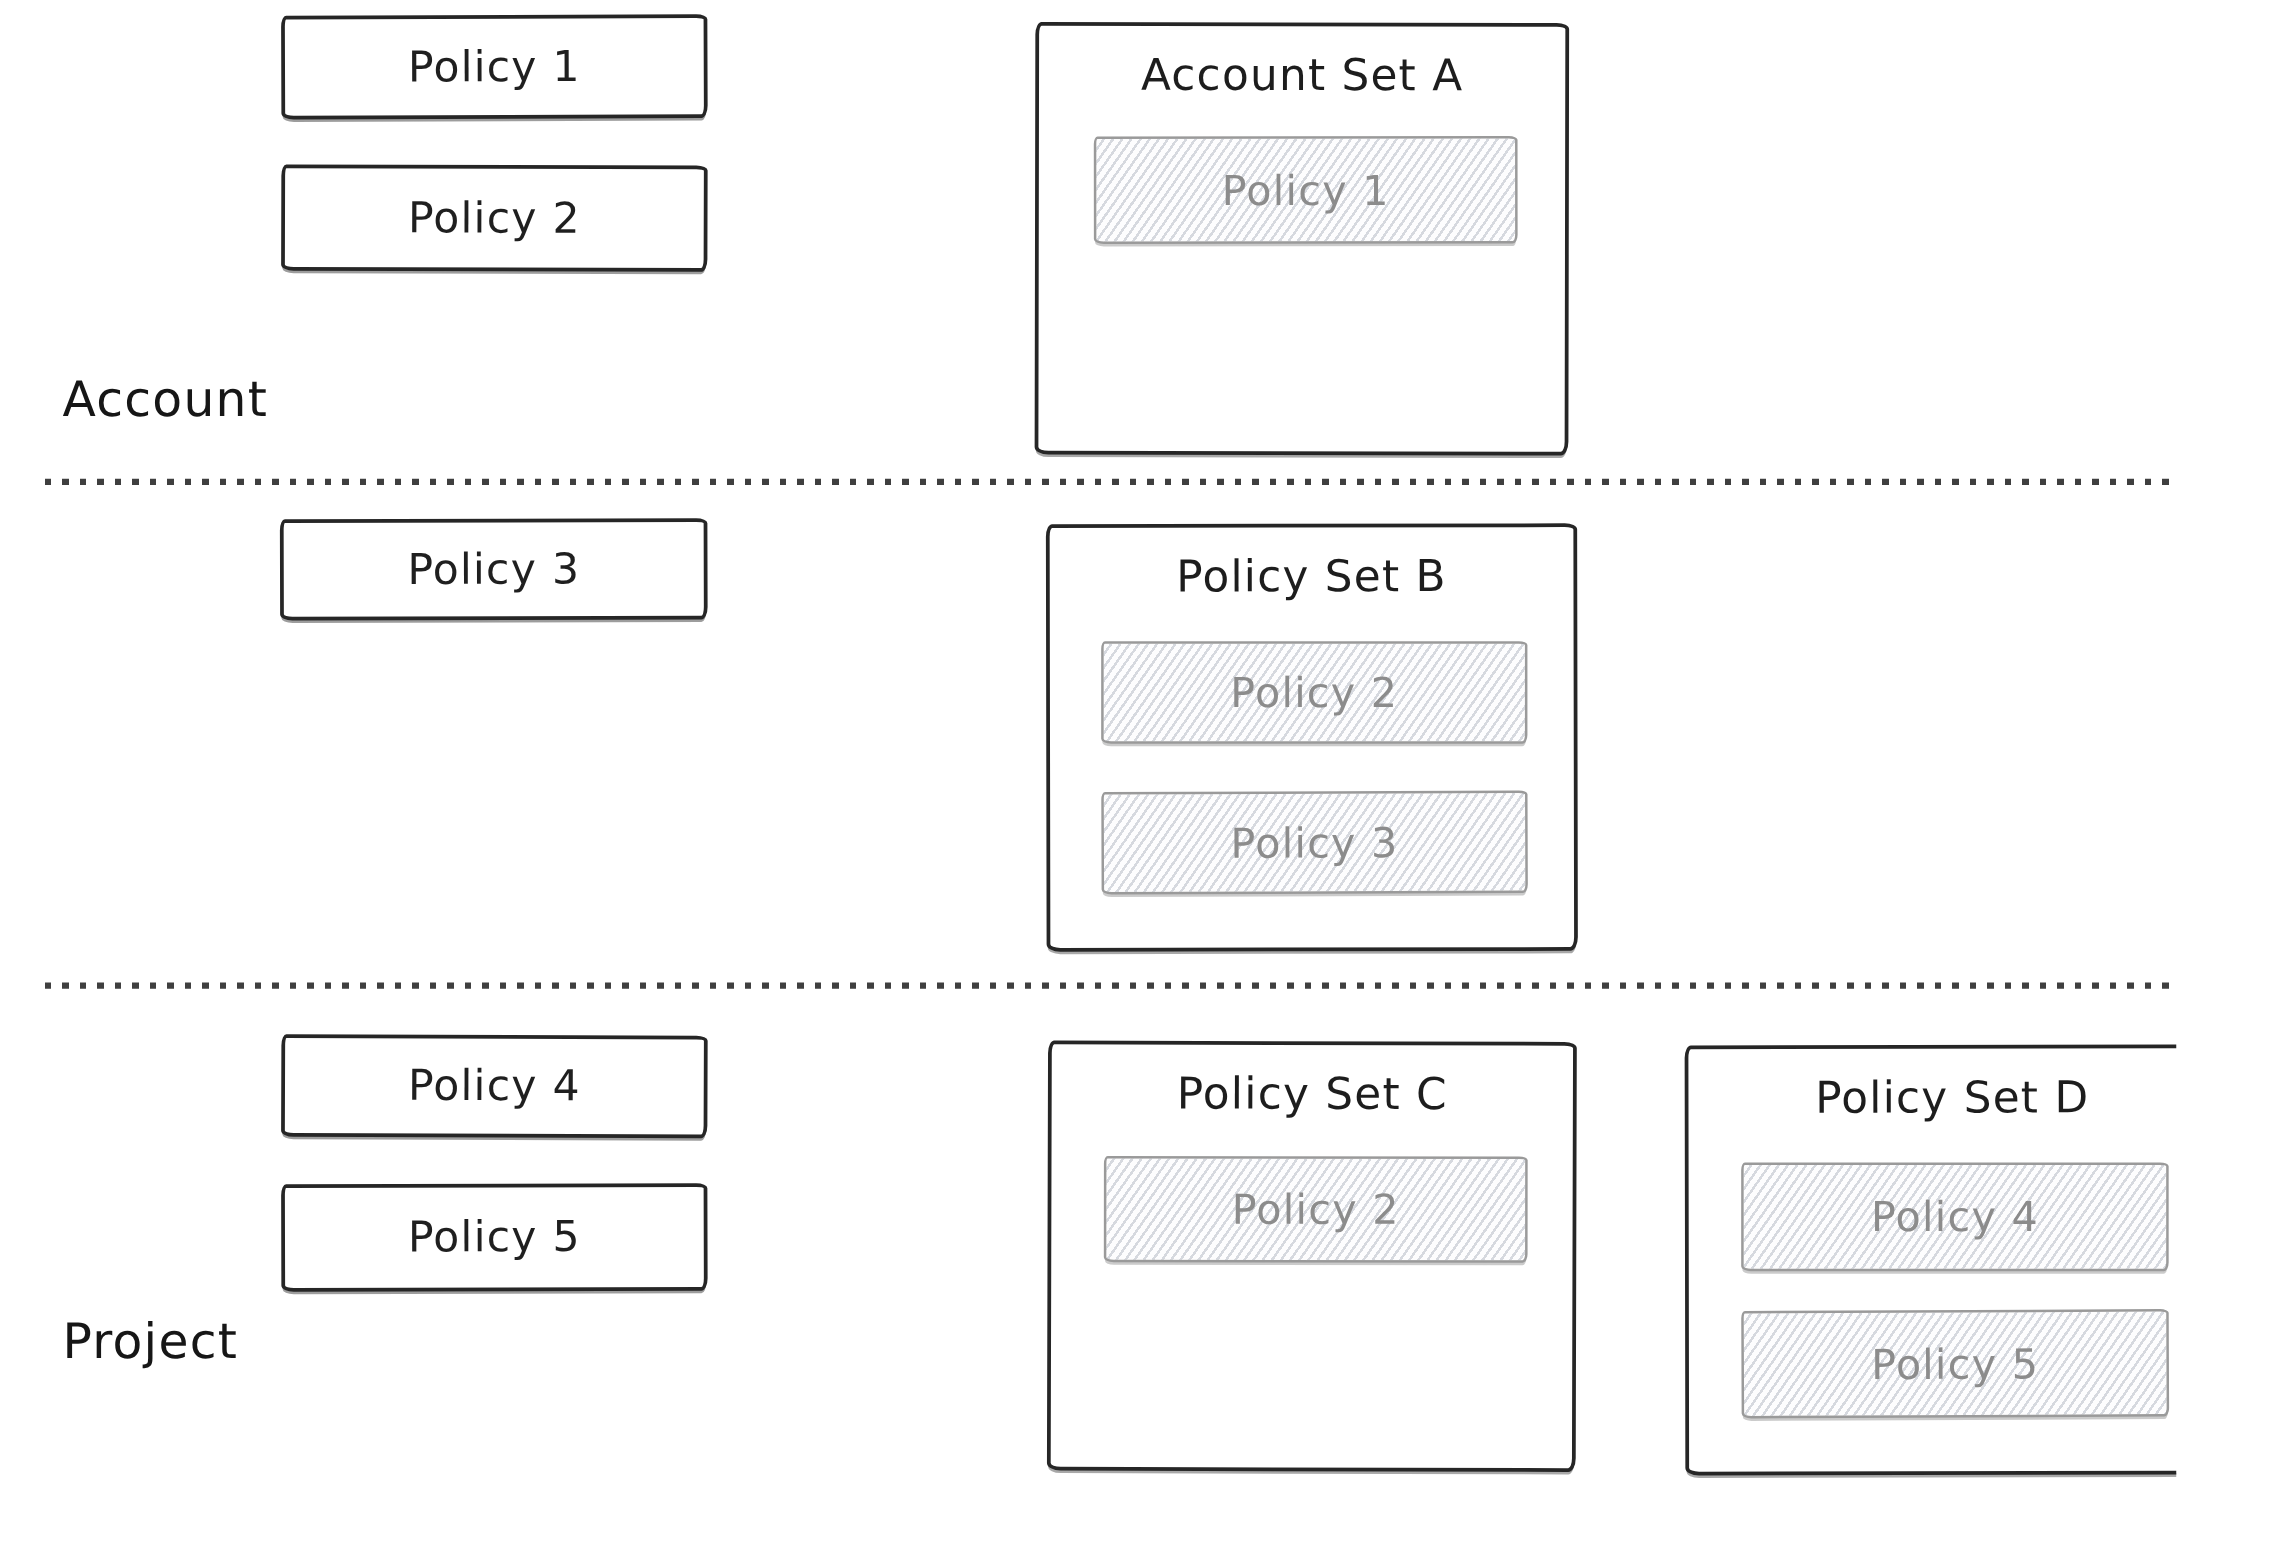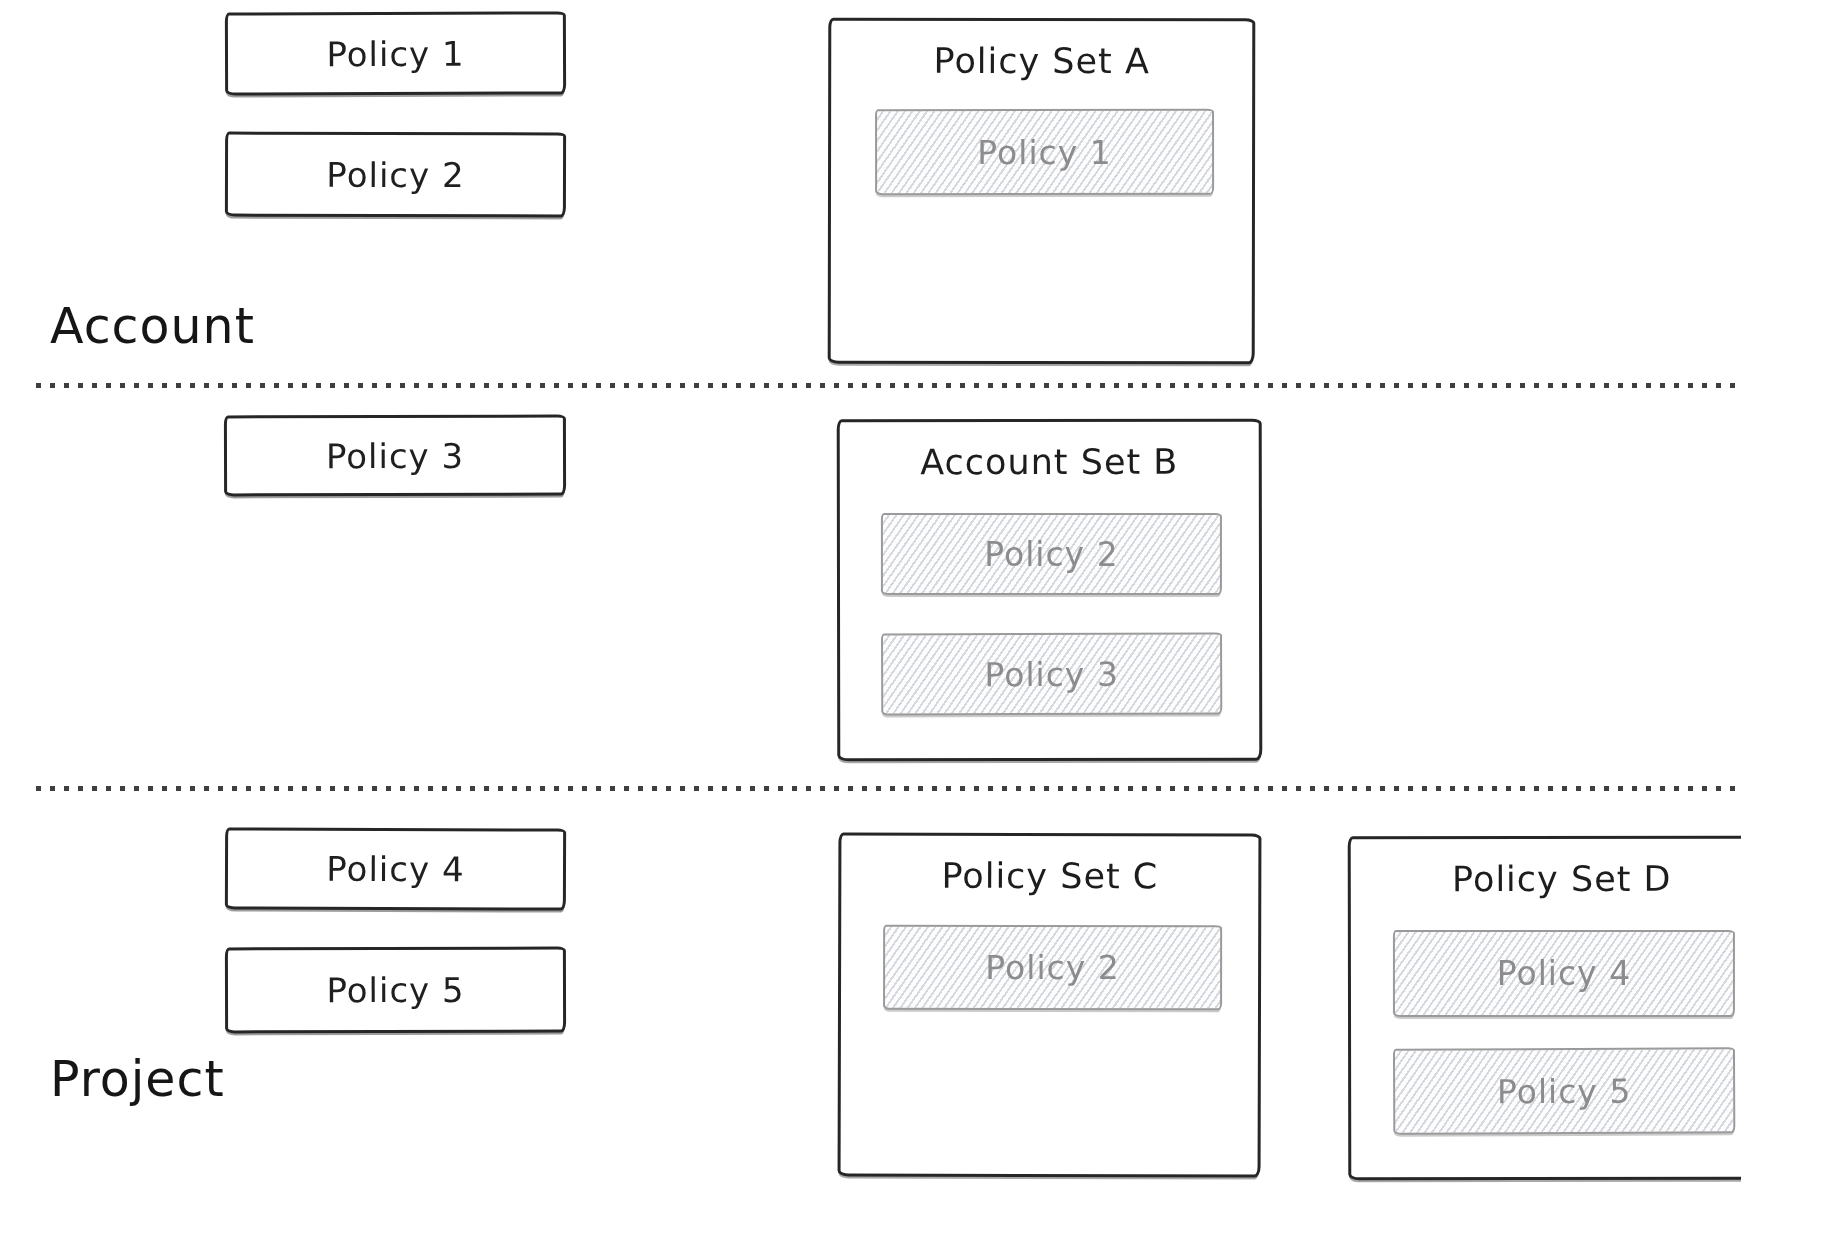--- a/index.html
+++ b/index.html
@@ -76,21 +76,21 @@
   .member span {
     font-size: 33px;
     letter-spacing: 1px;
     color: var(--member-text, #8c8c8c);
     white-space: nowrap;
   }
 
   
   .row-label {
     position: absolute;
-    font-size: 49px;
+    font-size: 39px;
     letter-spacing: 1px;
     color: #161616;
     white-space: nowrap;
   }
 
   
   .divider {
     position: absolute;
     left: 36px;
     width: calc(100% - 36px);
@@ -109,36 +109,36 @@
 
   <div class="policy" style="left:225px; top:12px; width:335px; height:77px; --tilt:-0.2deg">
     <span>Policy 1</span>
   </div>
 
   <div class="policy" style="left:225px; top:132px; width:335px; height:79px; --tilt:0.15deg">
     <span>Policy 2</span>
   </div>
 
   <div class="policy-set" style="left:828px; top:18px; width:421px; height:340px; --tilt:0.1deg">
-    <div class="set-title">Policy Set A</div>
+    <div class="set-title">Account Set A</div>
     <div class="member" style="left:44px; top:88px; width:335px; height:82px; --tilt:-0.15deg">
       <span>Policy 1</span>
     </div>
   </div>
 
   <div class="row-label" style="left:50px; top:298px">Account</div>
 
   <div class="divider" style="top:383px"></div>
 
   <div class="policy" style="left:224px; top:415px; width:336px; height:75px; --tilt:-0.15deg">
     <span>Policy 3</span>
   </div>
 
   <div class="policy-set" style="left:837px; top:419px; width:419px; height:336px; --tilt:-0.1deg">
-    <div class="set-title">Account Set B</div>
+    <div class="set-title">Policy Set B</div>
     <div class="member" style="left:41px; top:91px; width:337px; height:78px; --tilt:0.1deg">
       <span>Policy 2</span>
     </div>
     <div class="member" style="left:41px; top:211px; width:337px; height:78px; --tilt:-0.1deg">
       <span>Policy 3</span>
     </div>
   </div>
 
 
   <div class="divider" style="top:786px"></div>

